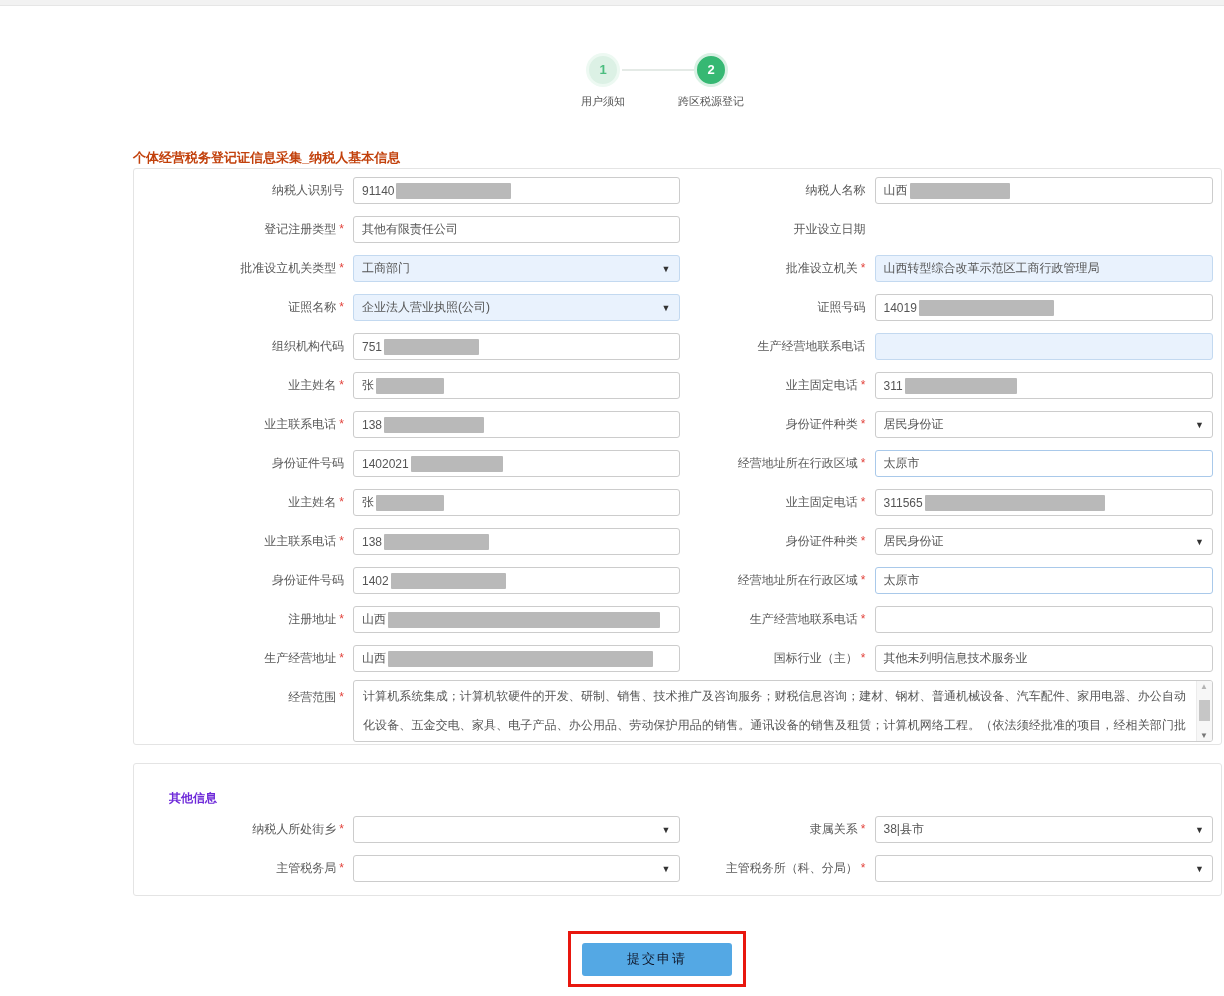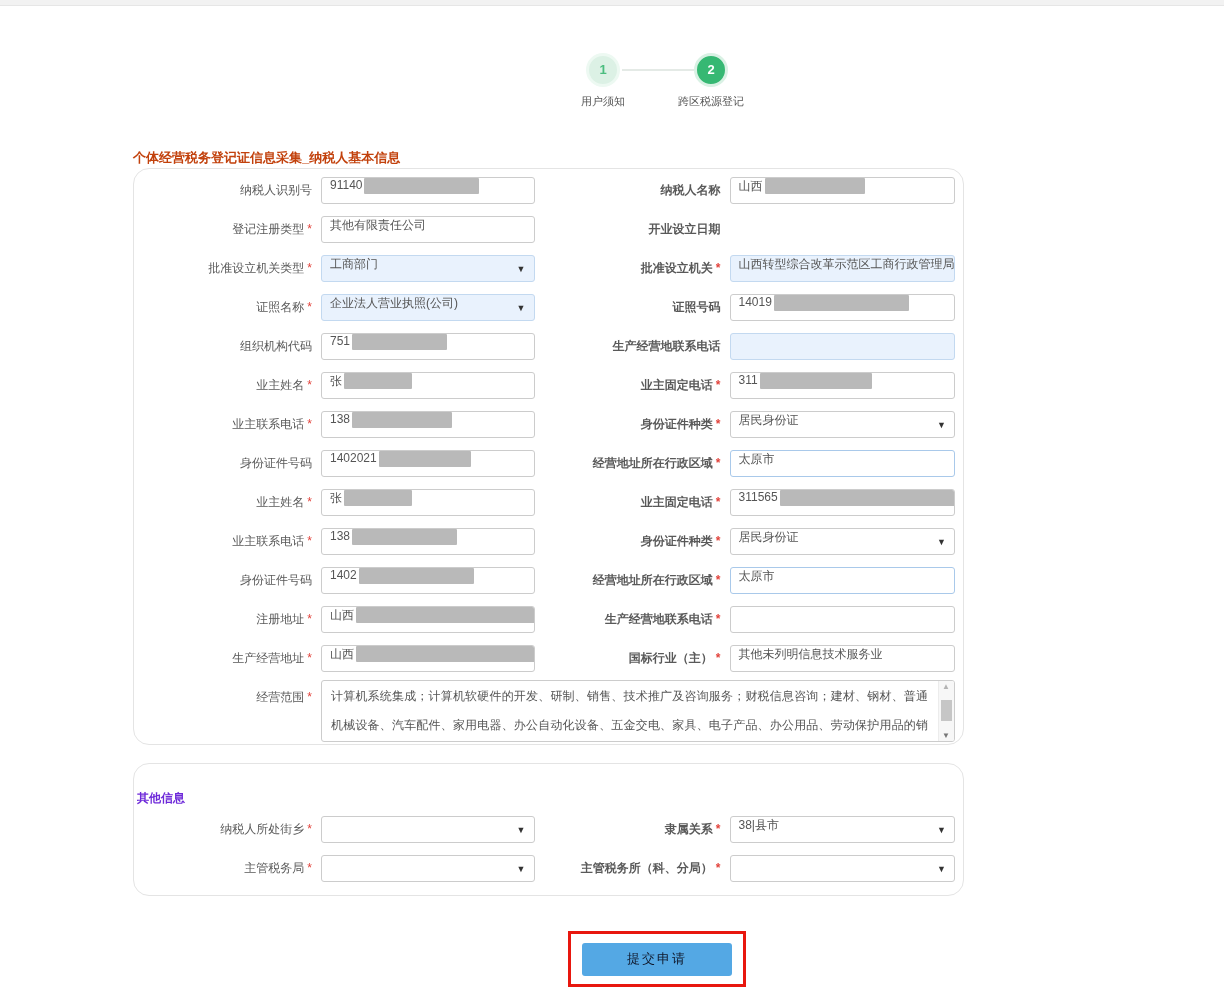--- a/index.html
+++ b/index.html
@@ -14,35 +14,35 @@
   .step-circle{width:28px;height:28px;border-radius:50%;margin:0 auto;line-height:28px;
     font-size:13px;font-weight:bold;border:3px solid transparent;}
   .step.done .step-circle{background:#dcf1e5;color:#4bbd7f;border-color:#edf9f2;}
   .step.active .step-circle{background:#36b873;color:#ffffff;border-color:#d9f1e4;}
   .step-label{margin-top:7px;font-size:11px;color:#555555;}
   .step-line{position:absolute;top:69px;left:622px;width:72px;height:2px;background:#e4eae6;}
 
   .section-title{position:absolute;left:133px;top:149px;font-size:13px;font-weight:bold;color:#c2410c;}
   .stray-dot{position:absolute;left:306px;top:206px;width:3px;height:3px;background:#8a8a8a;border-radius:50%;}
 
-  .panel{position:absolute;left:133px;width:831px;background:#ffffff;border:1px solid #e4e4e4;
-    border-radius:16px;box-sizing:border-box;}
+  .panel{position:absolute;left:133px;width:1089px;background:#ffffff;border:1px solid #e4e4e4;
+    border-radius:3px;box-sizing:border-box;padding-left:32px;}
   #main-panel{top:168px;height:577px;padding-top:2px;}
   #other-panel{top:763px;height:133px;padding-top:26px;}
 
   .form-row{display:flex;height:39px;align-items:center;}
   .half{width:50%;display:flex;align-items:center;box-sizing:border-box;}
   .lbl{width:178px;text-align:right;font-size:12px;color:#595959;flex-shrink:0;white-space:nowrap;}
-  .half.right .lbl{width:172px;font-weight:bold;}
+  .half.right .lbl{width:172px;}
   .req{color:#e2433c;margin-left:3px;font-size:12px;}
   .ctlwrap{flex:1;margin-left:9px;margin-right:14px;position:relative;min-width:0;}
   .half.right .ctlwrap{margin-right:8px;}
   .ctl{height:27px;border:1px solid #cccccc;border-radius:3px;background:#ffffff;font-size:12px;
     color:#555555;padding:0 8px;box-sizing:border-box;overflow:hidden;white-space:nowrap;
-    display:flex;}
+    display:flex;align-items:center;}
   .ctl.blue{background:#e9f2fd;border-color:#c3d9f0;}
   .ctl.blueborder{border-color:#a9c9ea;}
   .redact{display:inline-block;height:16px;background:#b9b9b9;margin-left:2px;border-radius:1px;flex-shrink:0;}
   .caret{position:absolute;right:9px;top:50%;transform:translateY(-50%);font-size:9px;color:#333333;}
 
   
   .ta-row{display:flex;align-items:flex-start;margin-top:2px;}
   .ta-row .lbl{padding-top:9px;}
   .ta-wrap{flex:1;margin-left:9px;margin-right:8px;position:relative;}
   .ta{height:62px;border:1px solid #cccccc;border-radius:3px;font-size:12px;color:#555555;

